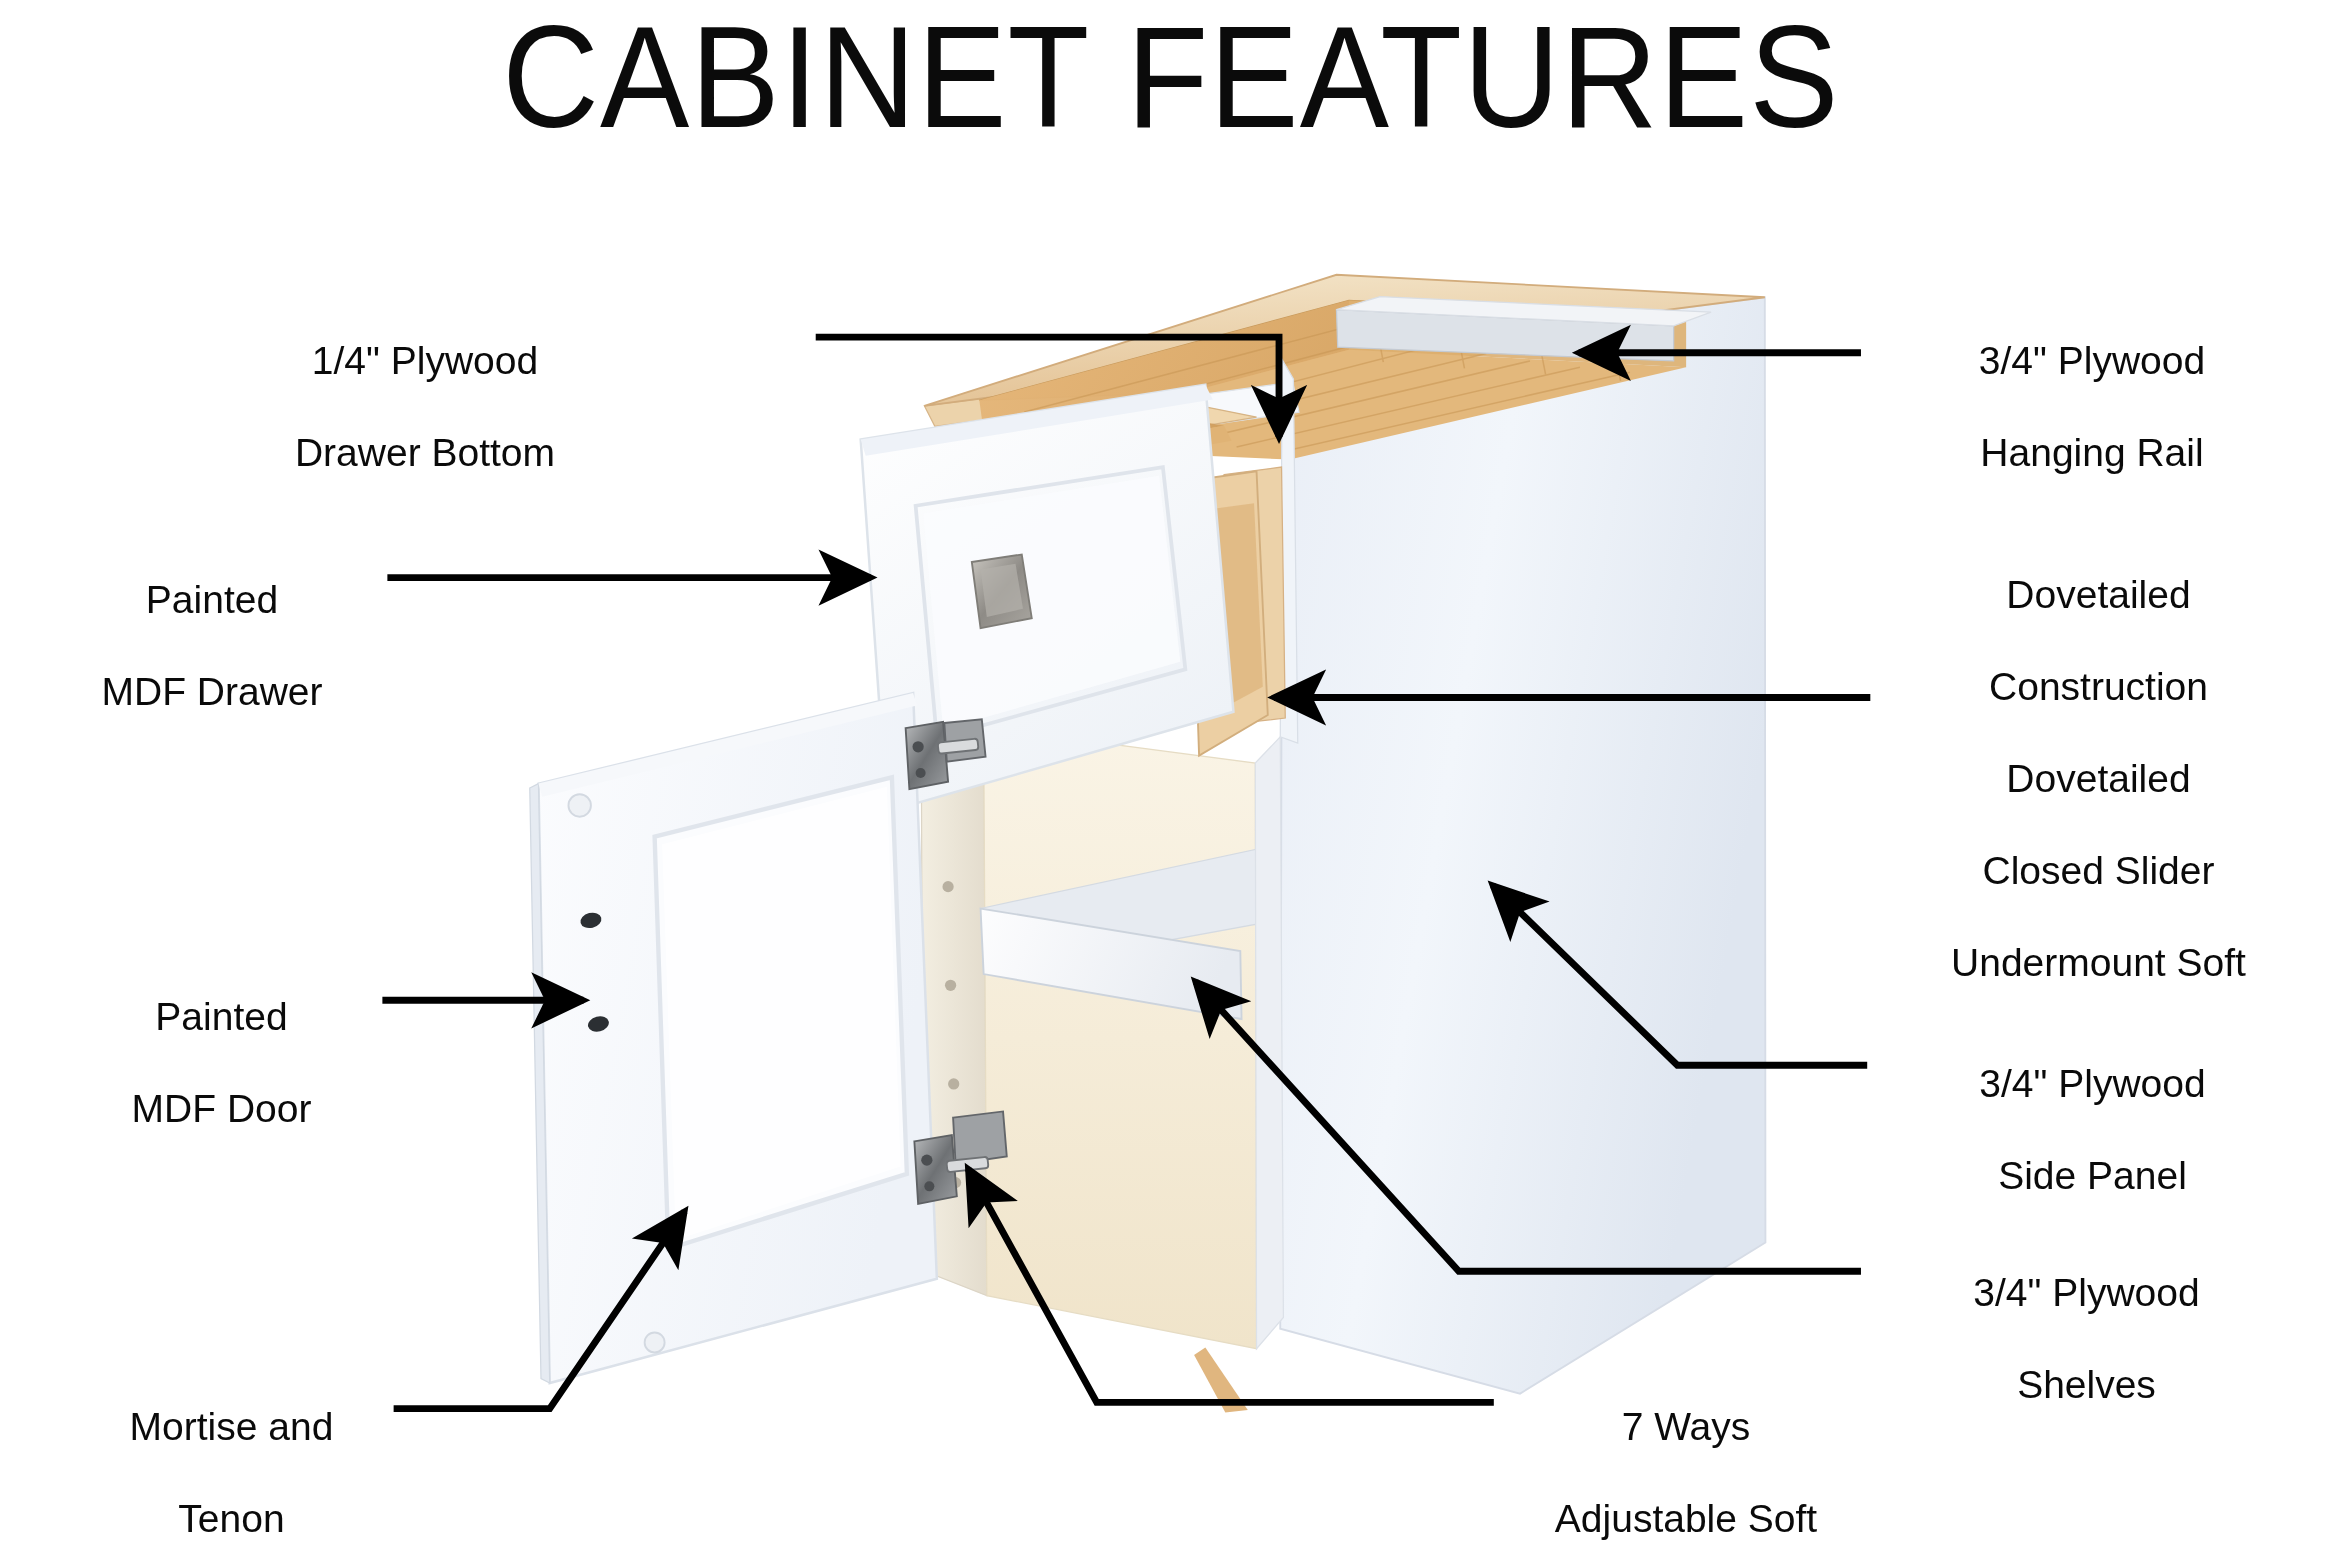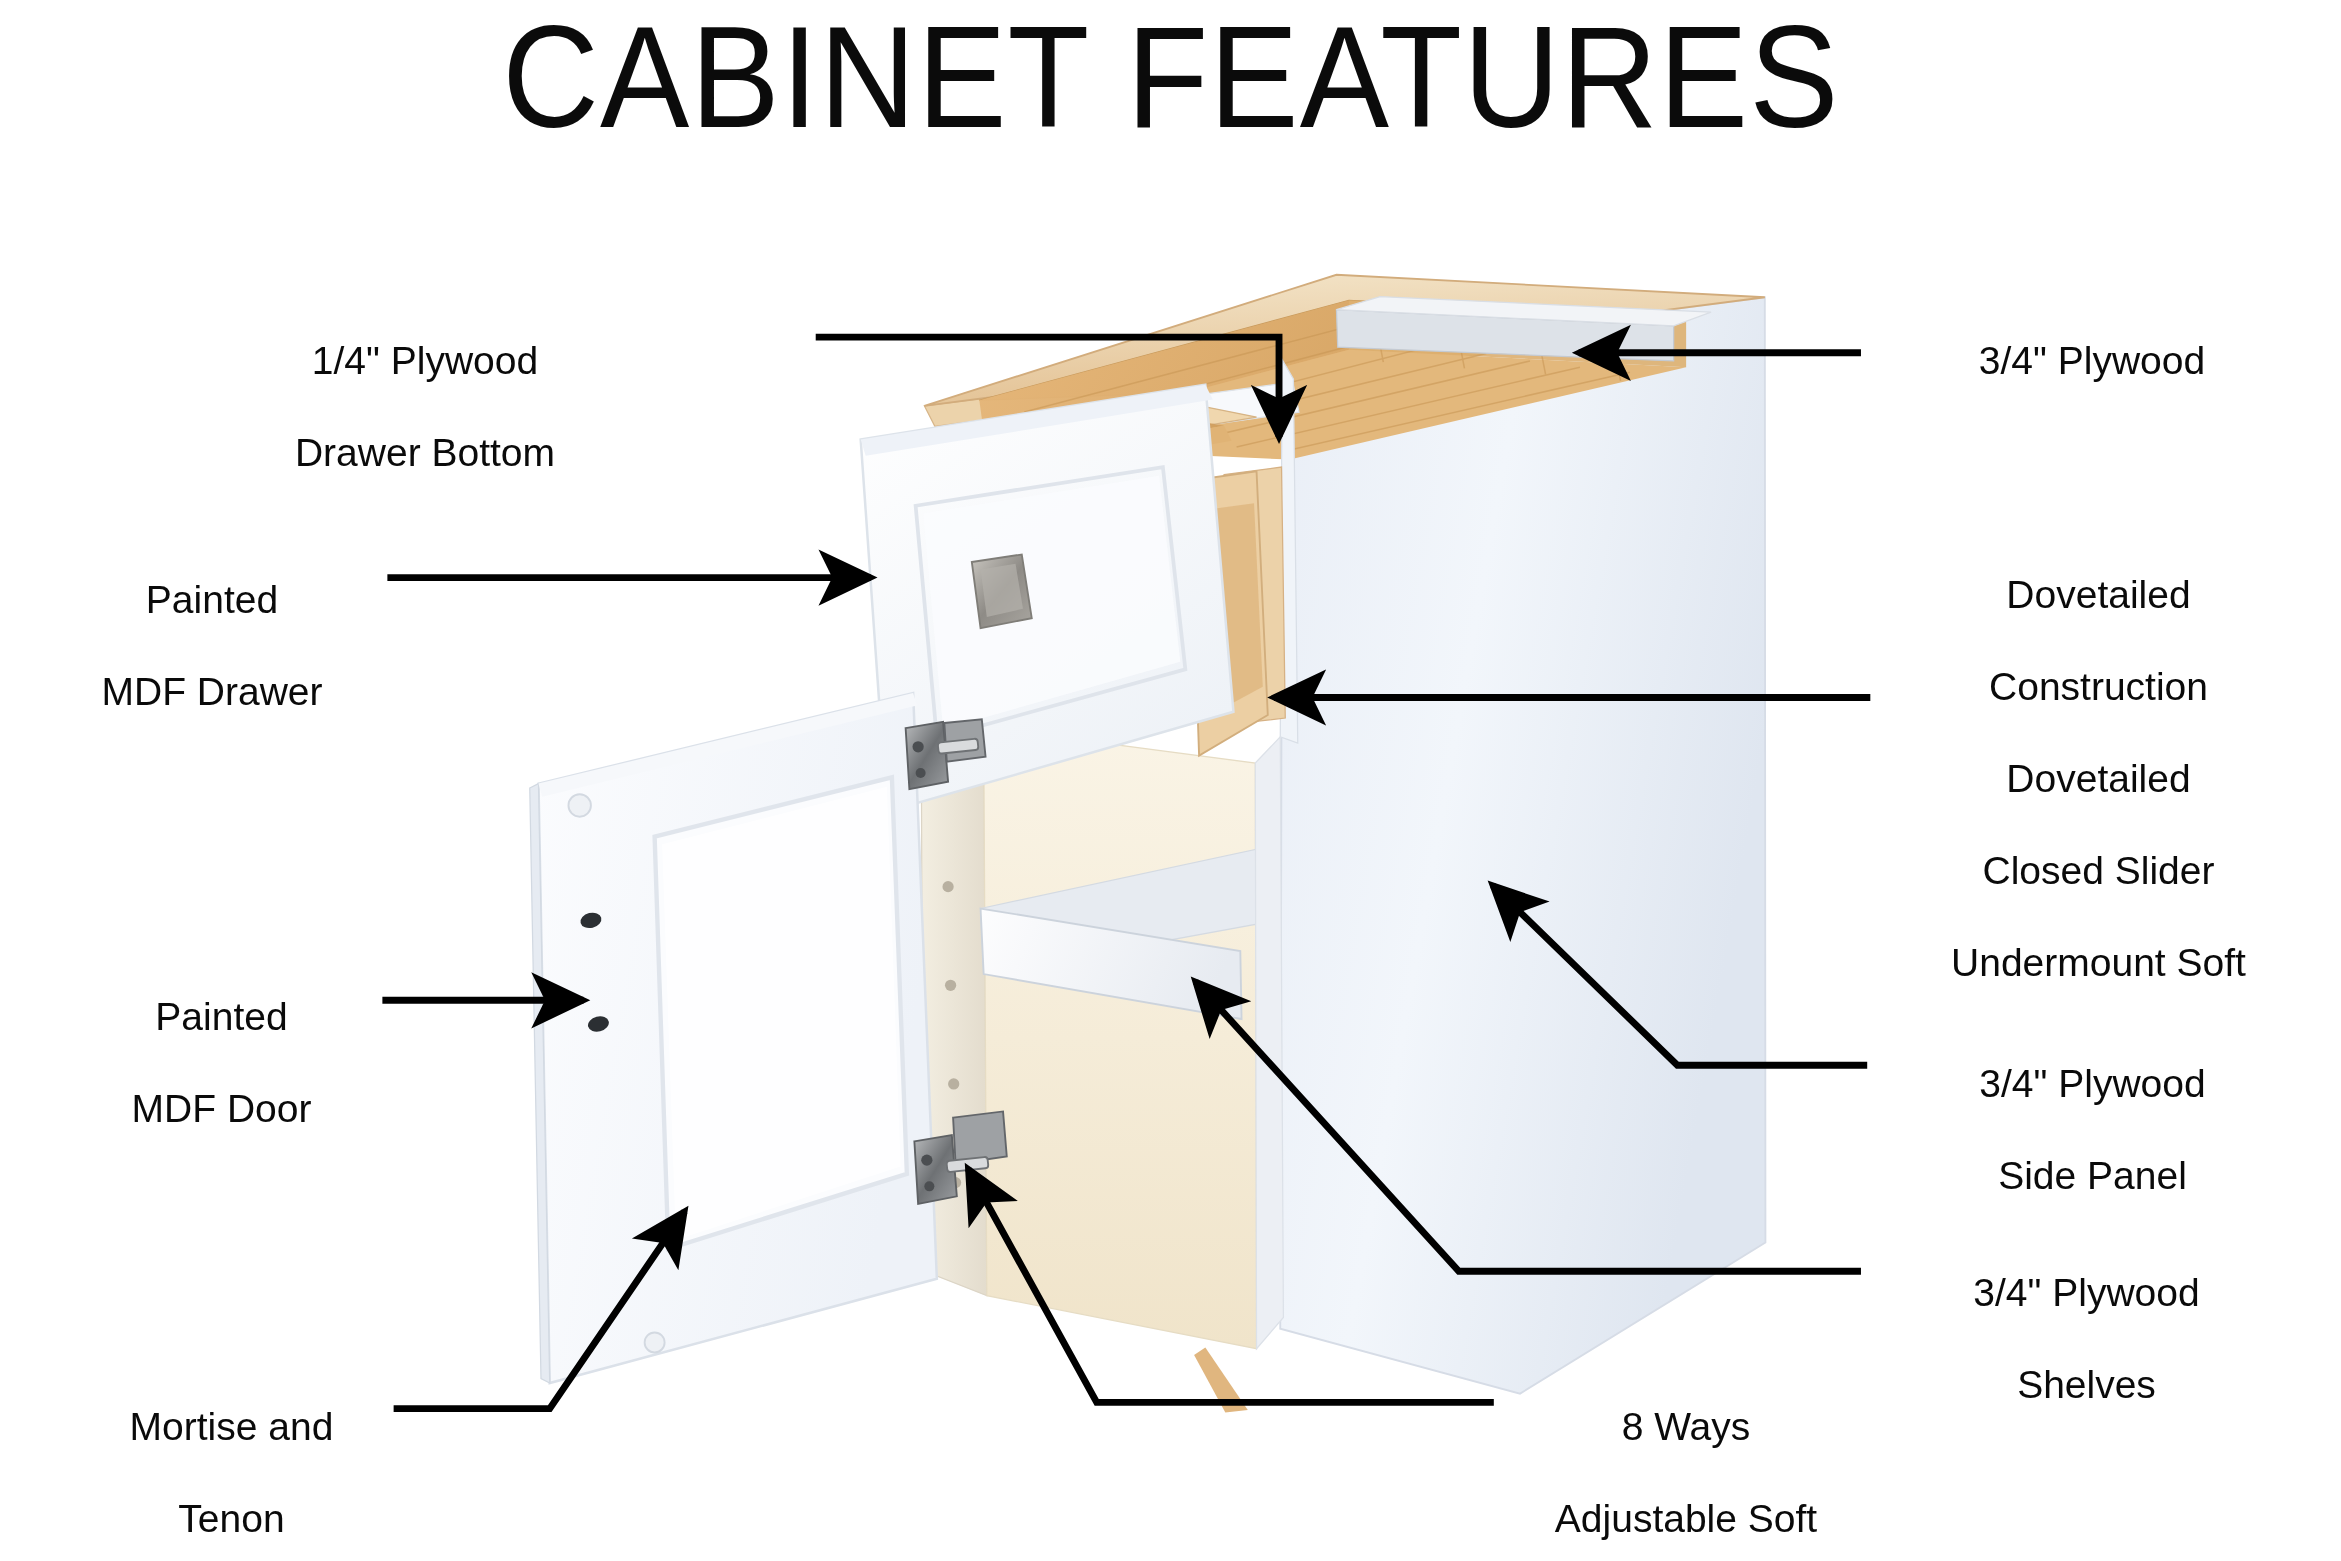--- a/index.html
+++ b/index.html
@@ -244,20 +244,21 @@
     </g>
   </svg>
 
   <div class="lbl" style="left:225px; top:292px; width:400px;">
     <span>1/4" Plywood</span>
     <span>Drawer Bottom</span>
   </div>
 
   <div class="lbl" style="left:1886px; top:292px; width:412px;">
     <span>3/4" Plywood</span>
+    <span>Hanging Rail</span>
   </div>
 
   <div class="lbl" style="left:37px; top:531px; width:350px;">
     <span>Painted</span>
     <span>MDF Drawer</span>
   </div>
 
   <div class="lbl" style="left:1880px; top:526px; width:437px;">
     <span>Dovetailed</span>
     <span>Construction</span>
@@ -281,19 +282,19 @@
     <span>Shelves</span>
   </div>
 
   <div class="lbl" style="left:44px; top:1358px; width:375px;">
     <span>Mortise and</span>
     <span>Tenon</span>
     
   </div>
 
   <div class="lbl" style="left:1486px; top:1358px; width:400px;">
-    <span>8 Ways</span>
+    <span>7 Ways</span>
     <span>Adjustable Soft</span>
     
   </div>
 
 </div>
 
 
 </body></html>

